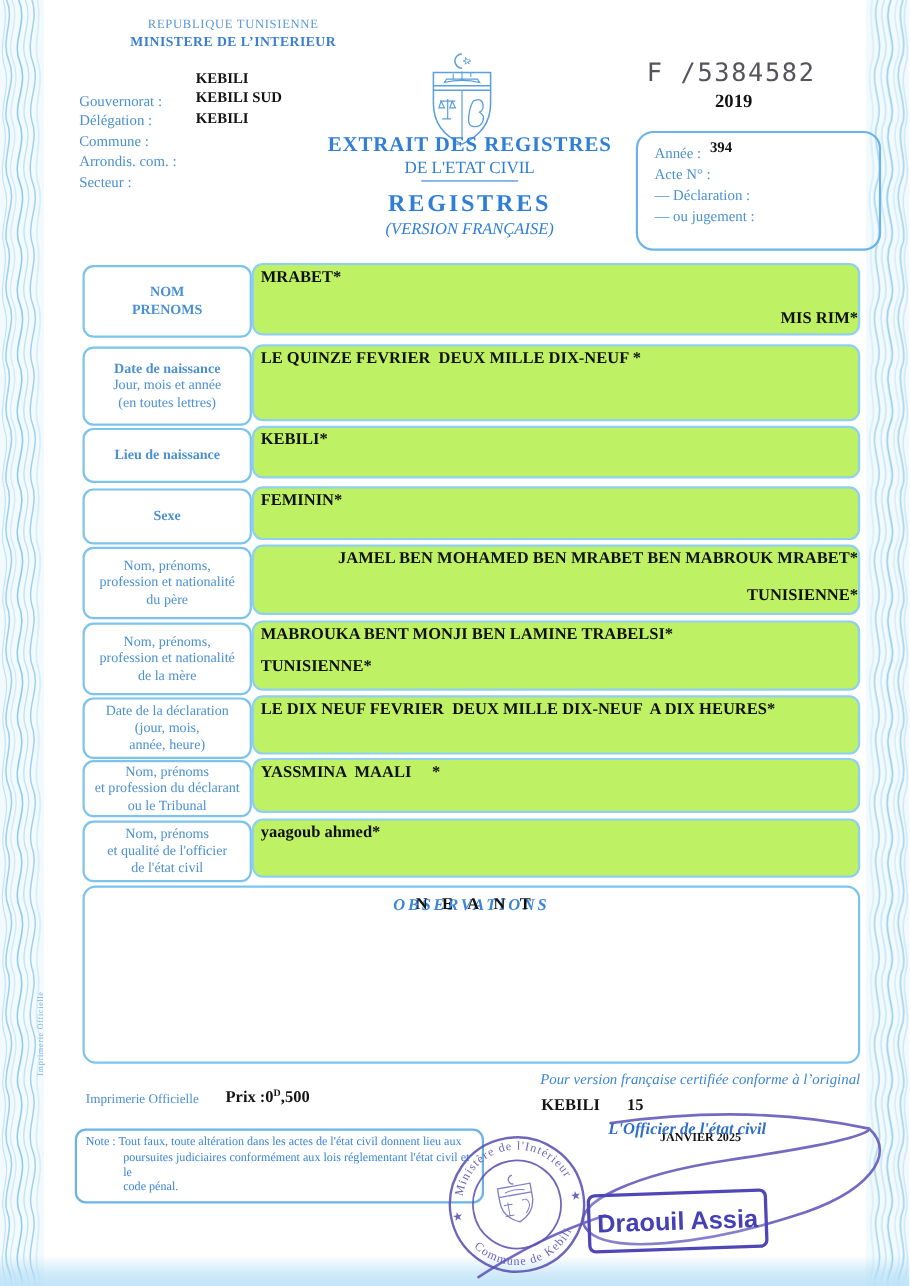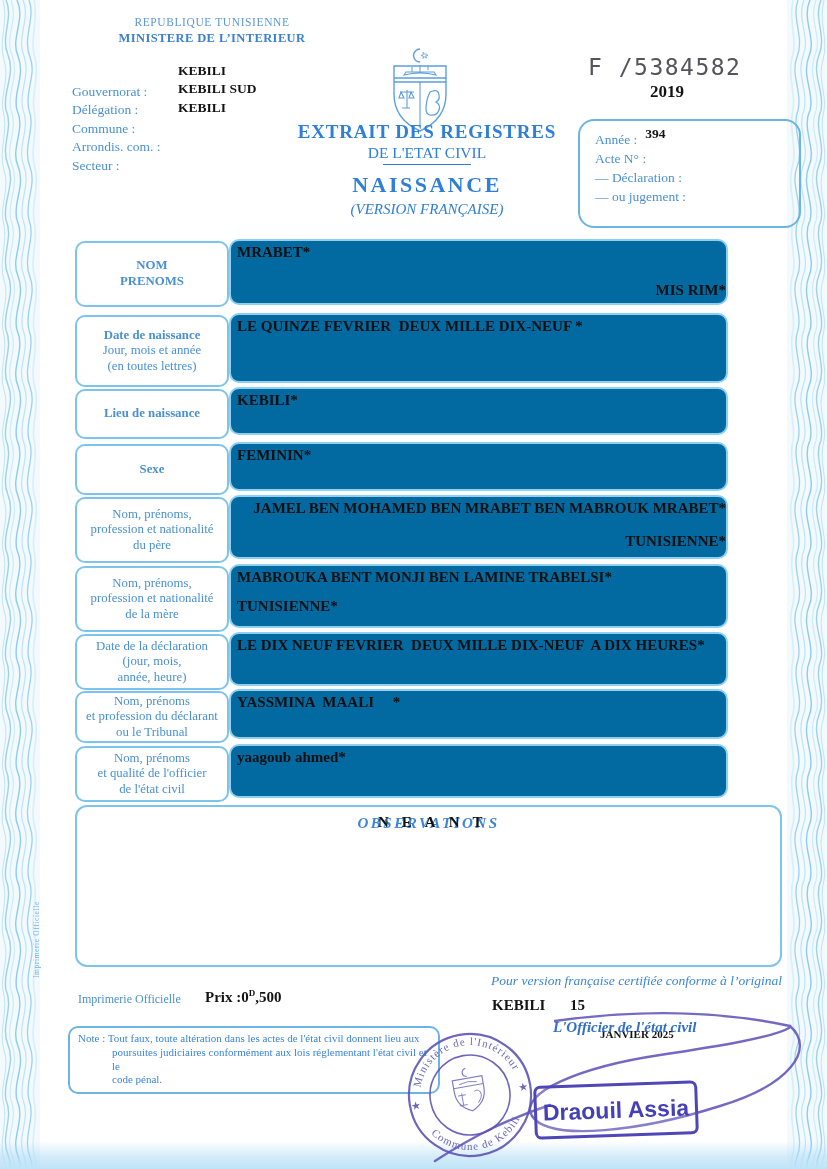--- a/index.html
+++ b/index.html
@@ -32,22 +32,22 @@
     color:#55545c;letter-spacing:1.5px;}
   .year-typed{left:650px;top:82px;font-size:17px;font-weight:600;color:#141414;}
   .acte-box{left:578px;top:95px;width:204px;height:96px;border:2px solid #6db4e6;border-radius:16px;
     padding:9px 0 0 15px;color:#4a90d2;font-size:13.5px;line-height:19px;margin-top:24px;}
   .raised{color:#141414;font-weight:600;position:relative;top:-6px;margin-left:8px;}
 
   
   .lblbox{position:absolute;left:75px;width:150px;border:2px solid #7cc4ec;border-radius:10px;
     display:flex;flex-direction:column;justify-content:center;text-align:center;
     color:#4a90d2;font-size:12.8px;line-height:15.6px;background:#fff;}
-  .valbox{position:absolute;left:229px;width:499px;border:2px solid #8fd0f0;border-radius:10px;
-    background:#0369a1;padding:2px 0 12px 6px;box-sizing:border-box;}
+  .valbox{position:absolute;left:229px;width:553px;border:2px solid #8fd0f0;border-radius:10px;
+    background:#bef264;padding:2px 0 12px 6px;box-sizing:border-box;}
   .llb{font-weight:bold;}
   .vl{font-size:15px;font-weight:600;color:#101010;white-space:pre;line-height:18px;}
 
   .obsbox{left:75px;top:805px;width:703px;height:158px;border:2px solid #7cc4ec;border-radius:12px;background:#fff;}
   .obs-title-wrap{position:relative;height:26px;margin-top:6px;}
   .obs-title{position:absolute;left:50%;transform:translateX(-50%);top:2px;color:#3a85d8;
     font-weight:bold;font-style:italic;font-size:15px;letter-spacing:2.5px;}
   .obs-neant{position:absolute;left:50%;transform:translateX(-43%);top:1px;color:#111;
     font-weight:bold;font-size:15px;letter-spacing:13px;}
 
@@ -140,21 +140,21 @@
       <path d="M38 34 v45" stroke-width="1.1"></path>
       <path d="M25 42 v18 m-7 -16 h14 m-13 0 l-2 6 h5 z m10 0 l-2 6 h5 z m-9 16 h8" stroke-width="1.1"></path>
       <path d="M48 44 q8 -4 9 3 q1 5 -3 7 q5 3 3 8 q-2 6 -9 5 q-4 -1 -4 -6 q0 -9 4 -17" stroke-width="1.2"></path>
     </g>
   </svg>
 
   <div class="abs title-block">
     <div class="t1">EXTRAIT DES REGISTRES</div>
     <div class="t2">DE L'ETAT CIVIL</div>
     <div class="t-underline"></div>
-    <div class="t3">NAISSANCE</div>
+    <div class="t3">REGISTRES</div>
     <div class="t4">(VERSION FRANÇAISE)</div>
   </div>
 
   <div class="abs serial">F /5384582</div>
   <div class="abs year-typed">2019</div>
   <div class="abs acte-box">
     <div><span>Année :</span><span class="raised">394</span></div>
     <div>Acte N° :</div>
     <div>— Déclaration :</div>
     <div>— ou jugement :</div>

